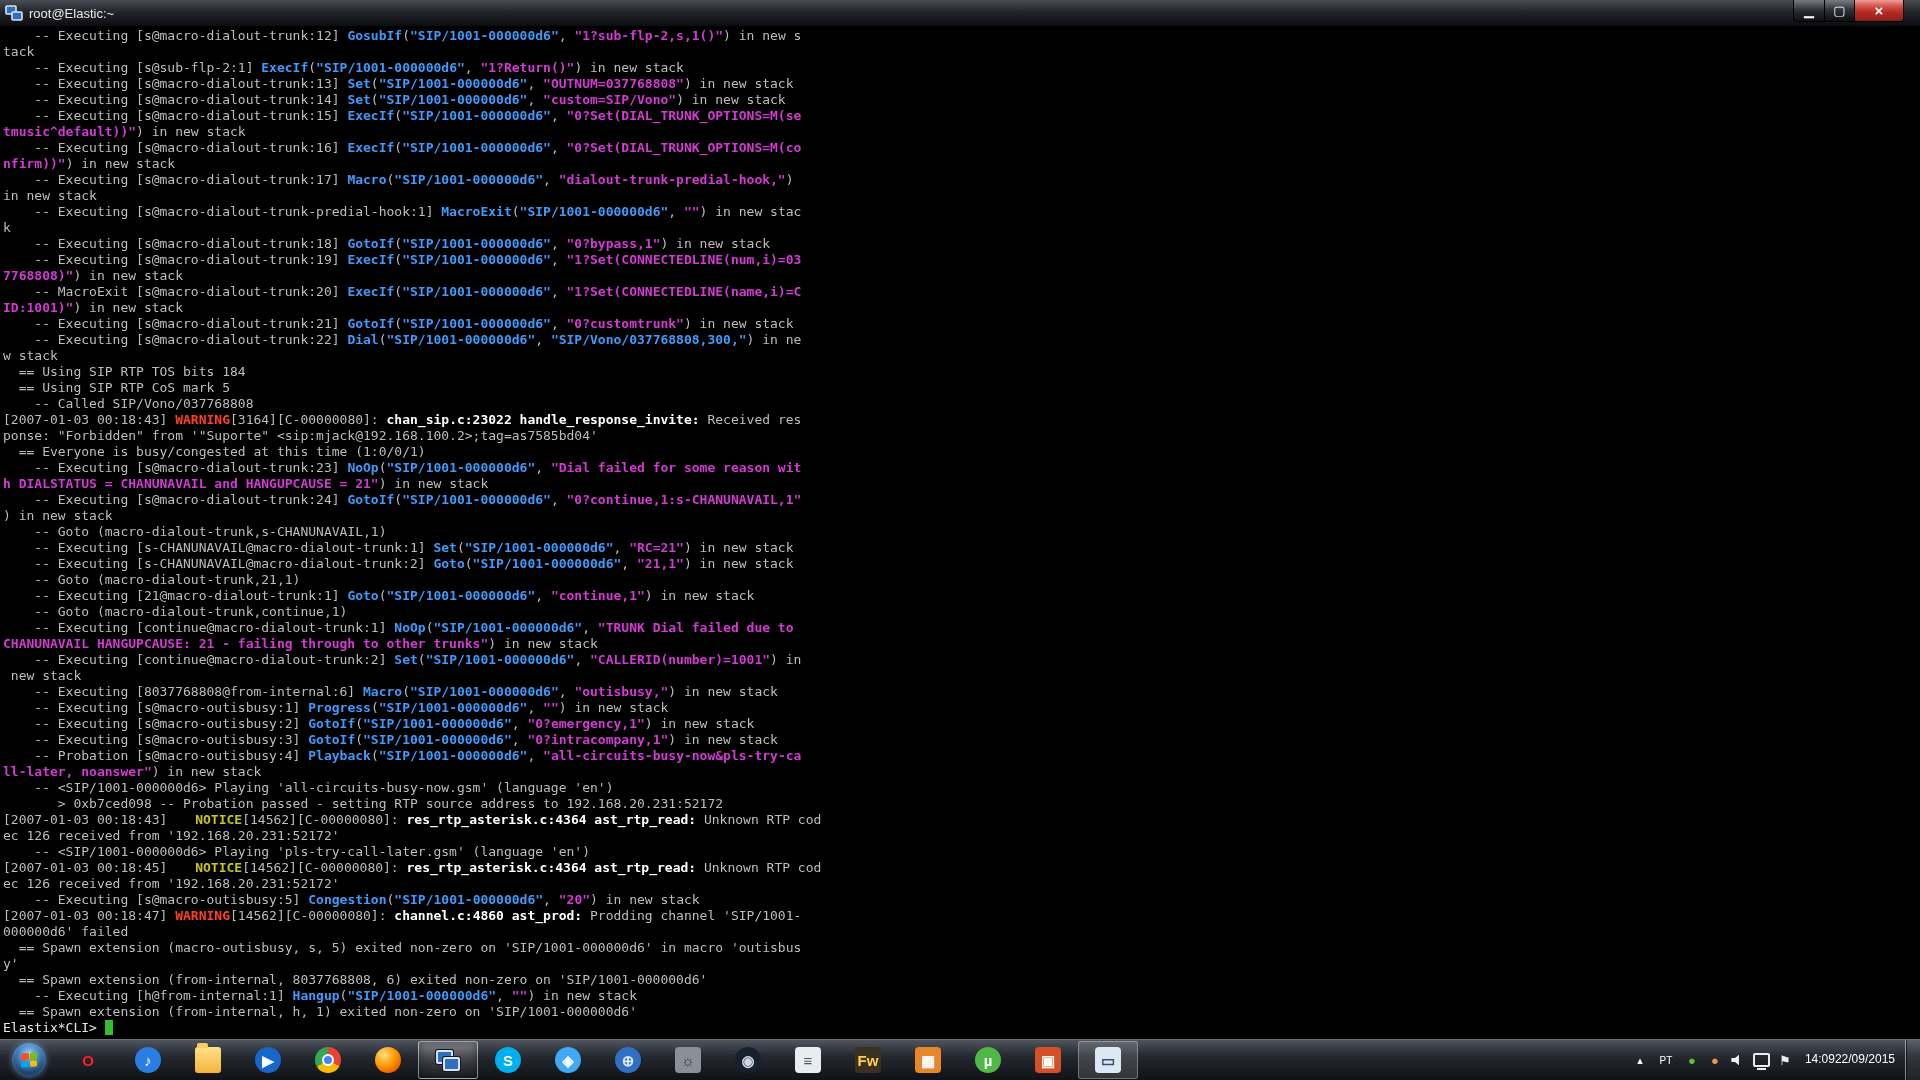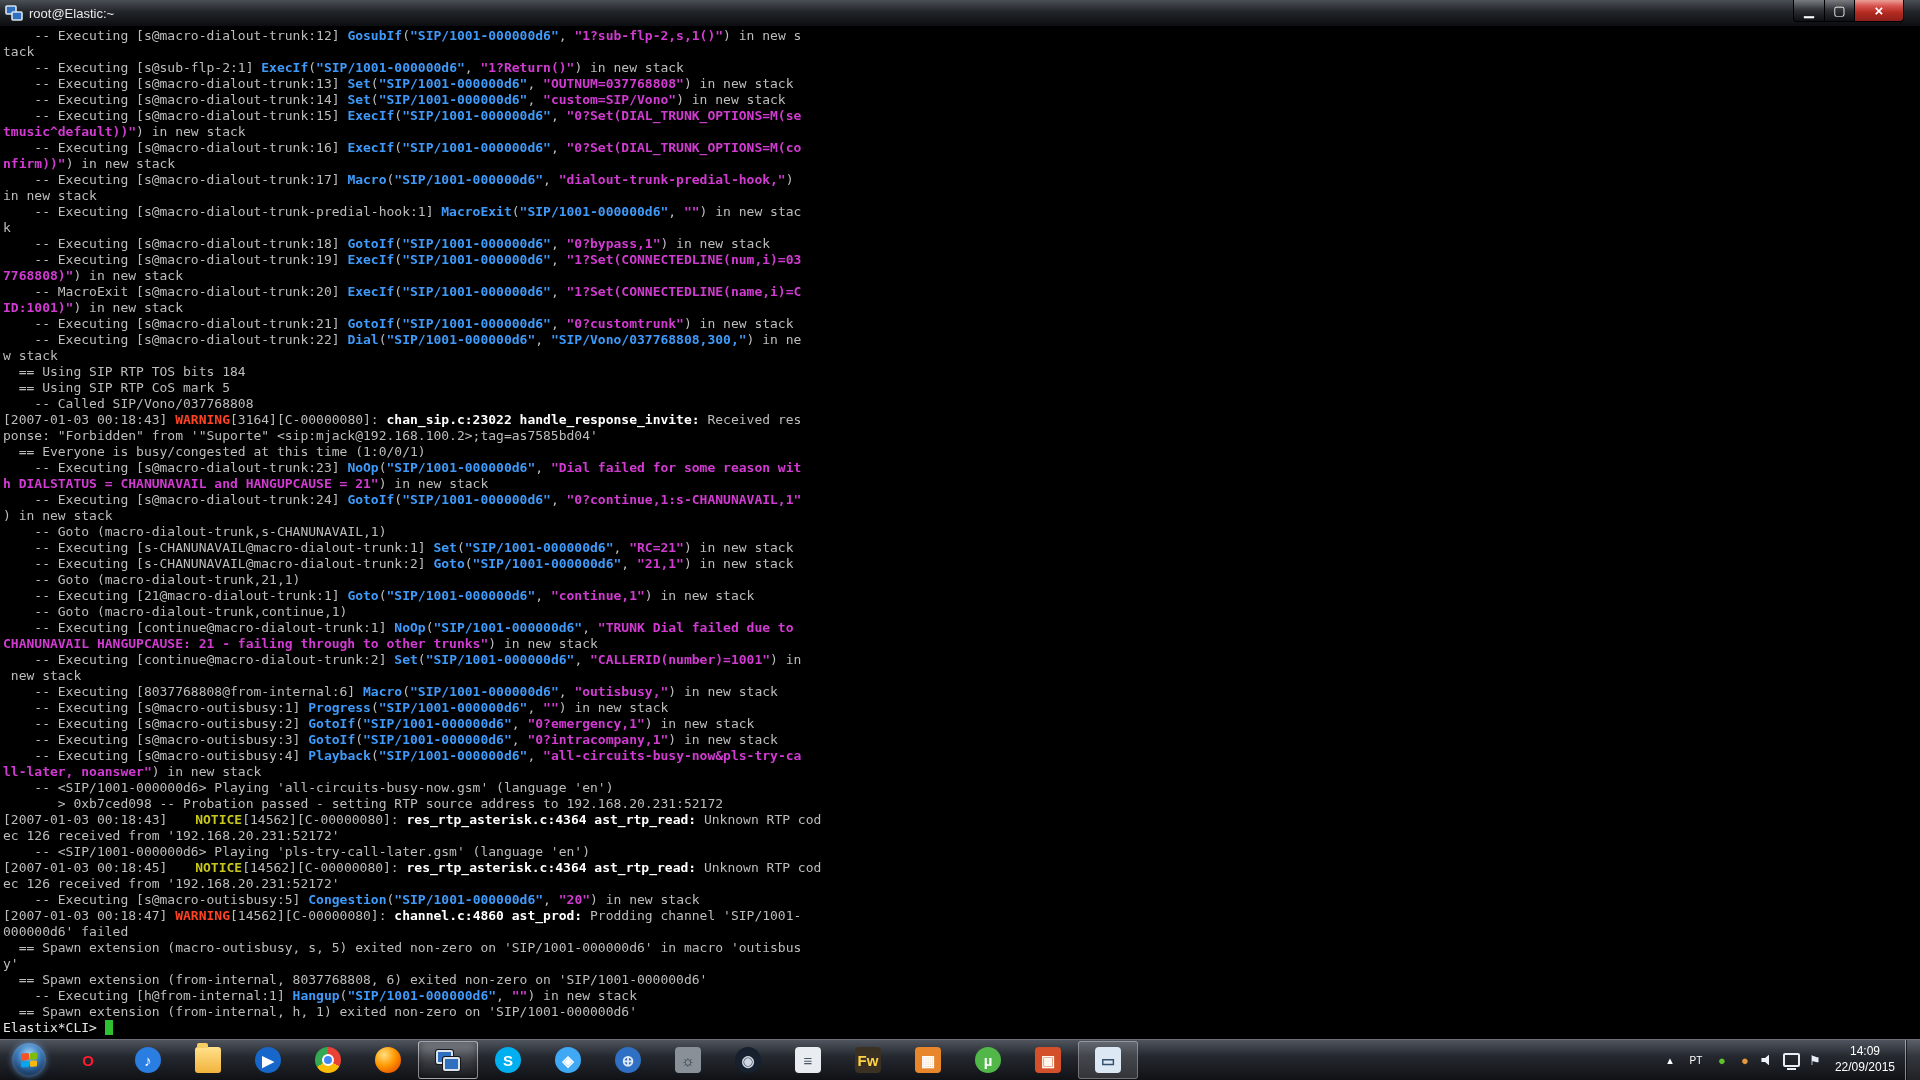--- a/index.html
+++ b/index.html
@@ -71,21 +71,21 @@
   .tb-right{margin-left:auto;display:flex;align-items:stretch;}
   .tray{display:flex;align-items:center;gap:7px;padding:0 8px 0 4px;}
   .tray-item{min-width:16px;height:20px;display:flex;align-items:center;justify-content:center;
     color:#e9eef4;font-size:13px;cursor:default;}
   .tray-item.chev{font-size:11px;color:#fff;}
   .tray-item.lang{font-size:10px;color:#fff;padding:0 3px;}
   .tray-vol{width:13px;height:13px;background:#eef2f6;
     clip-path:polygon(0 35%,28% 35%,58% 10%,58% 90%,28% 65%,0 65%);}
   .tray-net{width:13px;height:10px;border:2px solid #e9eef4;border-radius:2px;position:relative;}
   .tray-net::after{content:"";position:absolute;left:2px;right:2px;bottom:-5px;height:2px;background:#e9eef4;}
-  .clock{display:flex;flex-direction:column;align-items:center;justify-content:center;
+  .clock{display:flex;flex-direction:row;align-items:center;justify-content:center;
     color:#fff;font-size:12px;line-height:1.3;padding:0 10px 0 4px;cursor:default;}
   .show-desktop{width:14px;background:rgba(255,255,255,.07);border-left:1px solid rgba(255,255,255,.45);
     box-shadow:inset 1px 0 0 rgba(0,0,0,.6);cursor:default;}
 </style>
 </head>
 <body>
 
 <div class="window">
   <div class="titlebar">
     <span class="title-icon">
@@ -140,21 +140,21 @@
       <div class="t-line"><span class="seg-g">    -- Executing [21@macro-dialout-trunk:1] </span><span class="seg-b">Goto</span><span class="seg-g">(</span><span class="seg-b">"SIP/1001-000000d6"</span><span class="seg-g">, </span><span class="seg-m">"continue,1"</span><span class="seg-g">) in new stack</span></div>
       <div class="t-line"><span class="seg-g">    -- Goto (macro-dialout-trunk,continue,1)</span></div>
       <div class="t-line"><span class="seg-g">    -- Executing [continue@macro-dialout-trunk:1] </span><span class="seg-b">NoOp</span><span class="seg-g">(</span><span class="seg-b">"SIP/1001-000000d6"</span><span class="seg-g">, </span><span class="seg-m">"TRUNK Dial failed due to</span></div>
       <div class="t-line"><span class="seg-m">CHANUNAVAIL HANGUPCAUSE: 21 - failing through to other trunks"</span><span class="seg-g">) in new stack</span></div>
       <div class="t-line"><span class="seg-g">    -- Executing [continue@macro-dialout-trunk:2] </span><span class="seg-b">Set</span><span class="seg-g">(</span><span class="seg-b">"SIP/1001-000000d6"</span><span class="seg-g">, </span><span class="seg-m">"CALLERID(number)=1001"</span><span class="seg-g">) in</span></div>
       <div class="t-line"><span class="seg-g"> new stack</span></div>
       <div class="t-line"><span class="seg-g">    -- Executing [8037768808@from-internal:6] </span><span class="seg-b">Macro</span><span class="seg-g">(</span><span class="seg-b">"SIP/1001-000000d6"</span><span class="seg-g">, </span><span class="seg-m">"outisbusy,"</span><span class="seg-g">) in new stack</span></div>
       <div class="t-line"><span class="seg-g">    -- Executing [s@macro-outisbusy:1] </span><span class="seg-b">Progress</span><span class="seg-g">(</span><span class="seg-b">"SIP/1001-000000d6"</span><span class="seg-g">, </span><span class="seg-m">""</span><span class="seg-g">) in new stack</span></div>
       <div class="t-line"><span class="seg-g">    -- Executing [s@macro-outisbusy:2] </span><span class="seg-b">GotoIf</span><span class="seg-g">(</span><span class="seg-b">"SIP/1001-000000d6"</span><span class="seg-g">, </span><span class="seg-m">"0?emergency,1"</span><span class="seg-g">) in new stack</span></div>
       <div class="t-line"><span class="seg-g">    -- Executing [s@macro-outisbusy:3] </span><span class="seg-b">GotoIf</span><span class="seg-g">(</span><span class="seg-b">"SIP/1001-000000d6"</span><span class="seg-g">, </span><span class="seg-m">"0?intracompany,1"</span><span class="seg-g">) in new stack</span></div>
-      <div class="t-line"><span class="seg-g">    -- Executing [s@macro-outisbusy:4] </span><span class="seg-b">Playback</span><span class="seg-g">(</span><span class="seg-b">"SIP/1001-000000d6"</span><span class="seg-g">, </span><span class="seg-m">"all-circuits-busy-now&amp;pls-try-ca</span></div>
+      <div class="t-line"><span class="seg-g">    -- Probation [s@macro-outisbusy:4] </span><span class="seg-b">Playback</span><span class="seg-g">(</span><span class="seg-b">"SIP/1001-000000d6"</span><span class="seg-g">, </span><span class="seg-m">"all-circuits-busy-now&amp;pls-try-ca</span></div>
       <div class="t-line"><span class="seg-m">ll-later, noanswer"</span><span class="seg-g">) in new stack</span></div>
       <div class="t-line"><span class="seg-g">    -- &lt;SIP/1001-000000d6&gt; Playing 'all-circuits-busy-now.gsm' (language 'en')</span></div>
       <div class="t-line"><span class="seg-g">       &gt; 0xb7ced098 -- Probation passed - setting RTP source address to 192.168.20.231:52172</span></div>
       <div class="t-line"><span class="seg-g">[2007-01-03 00:18:43] </span><span class="seg-y">NOTICE</span><span class="seg-g">[14562][C-00000080]: </span><span class="seg-w">res_rtp_asterisk.c:4364 ast_rtp_read:</span><span class="seg-g"> Unknown RTP cod</span></div>
       <div class="t-line"><span class="seg-g">ec 126 received from '192.168.20.231:52172'</span></div>
       <div class="t-line"><span class="seg-g">    -- &lt;SIP/1001-000000d6&gt; Playing 'pls-try-call-later.gsm' (language 'en')</span></div>
       <div class="t-line"><span class="seg-g">[2007-01-03 00:18:45] </span><span class="seg-y">NOTICE</span><span class="seg-g">[14562][C-00000080]: </span><span class="seg-w">res_rtp_asterisk.c:4364 ast_rtp_read:</span><span class="seg-g"> Unknown RTP cod</span></div>
       <div class="t-line"><span class="seg-g">ec 126 received from '192.168.20.231:52172'</span></div>
       <div class="t-line"><span class="seg-g">    -- Executing [s@macro-outisbusy:5] </span><span class="seg-b">Congestion</span><span class="seg-g">(</span><span class="seg-b">"SIP/1001-000000d6"</span><span class="seg-g">, </span><span class="seg-m">"20"</span><span class="seg-g">) in new stack</span></div>
       <div class="t-line"><span class="seg-g">[2007-01-03 00:18:47] </span><span class="seg-r">WARNING</span><span class="seg-g">[14562][C-00000080]: </span><span class="seg-w">channel.c:4860 ast_prod:</span><span class="seg-g"> Prodding channel 'SIP/1001-</span></div>

